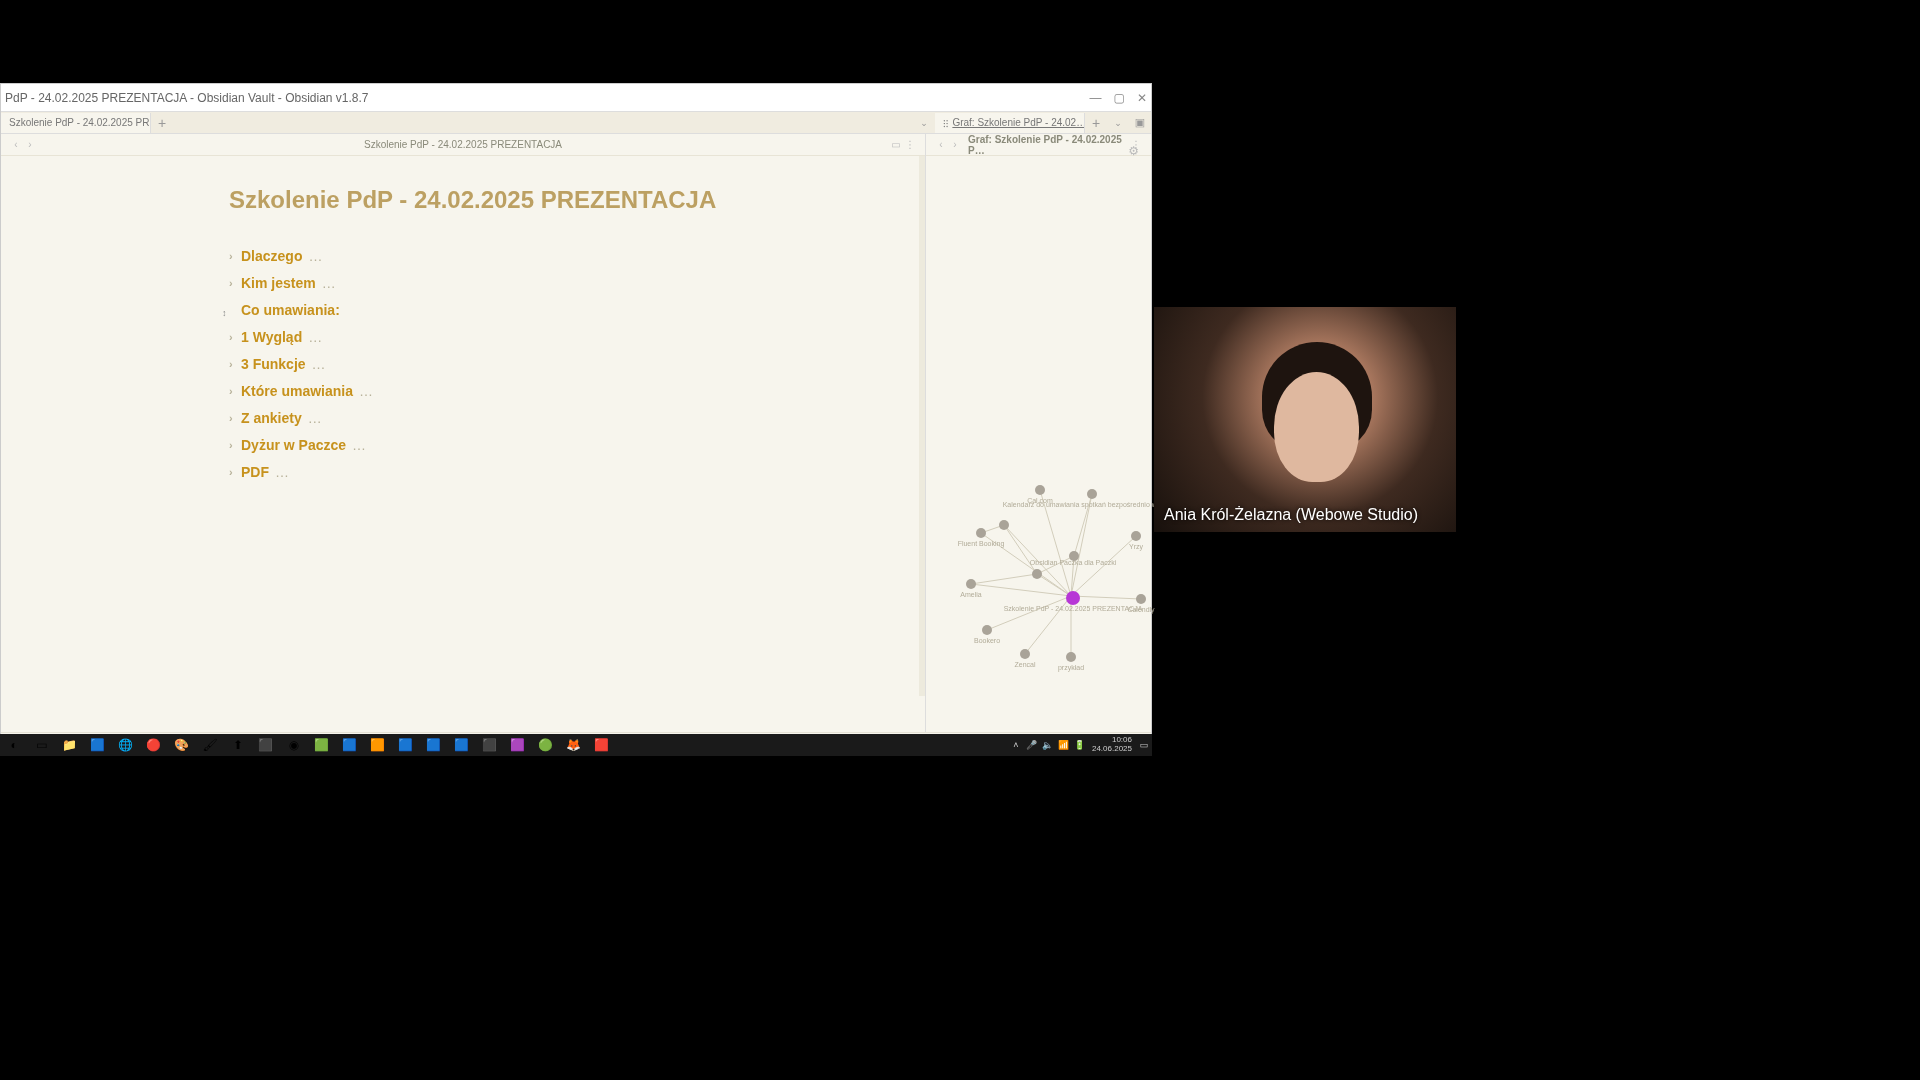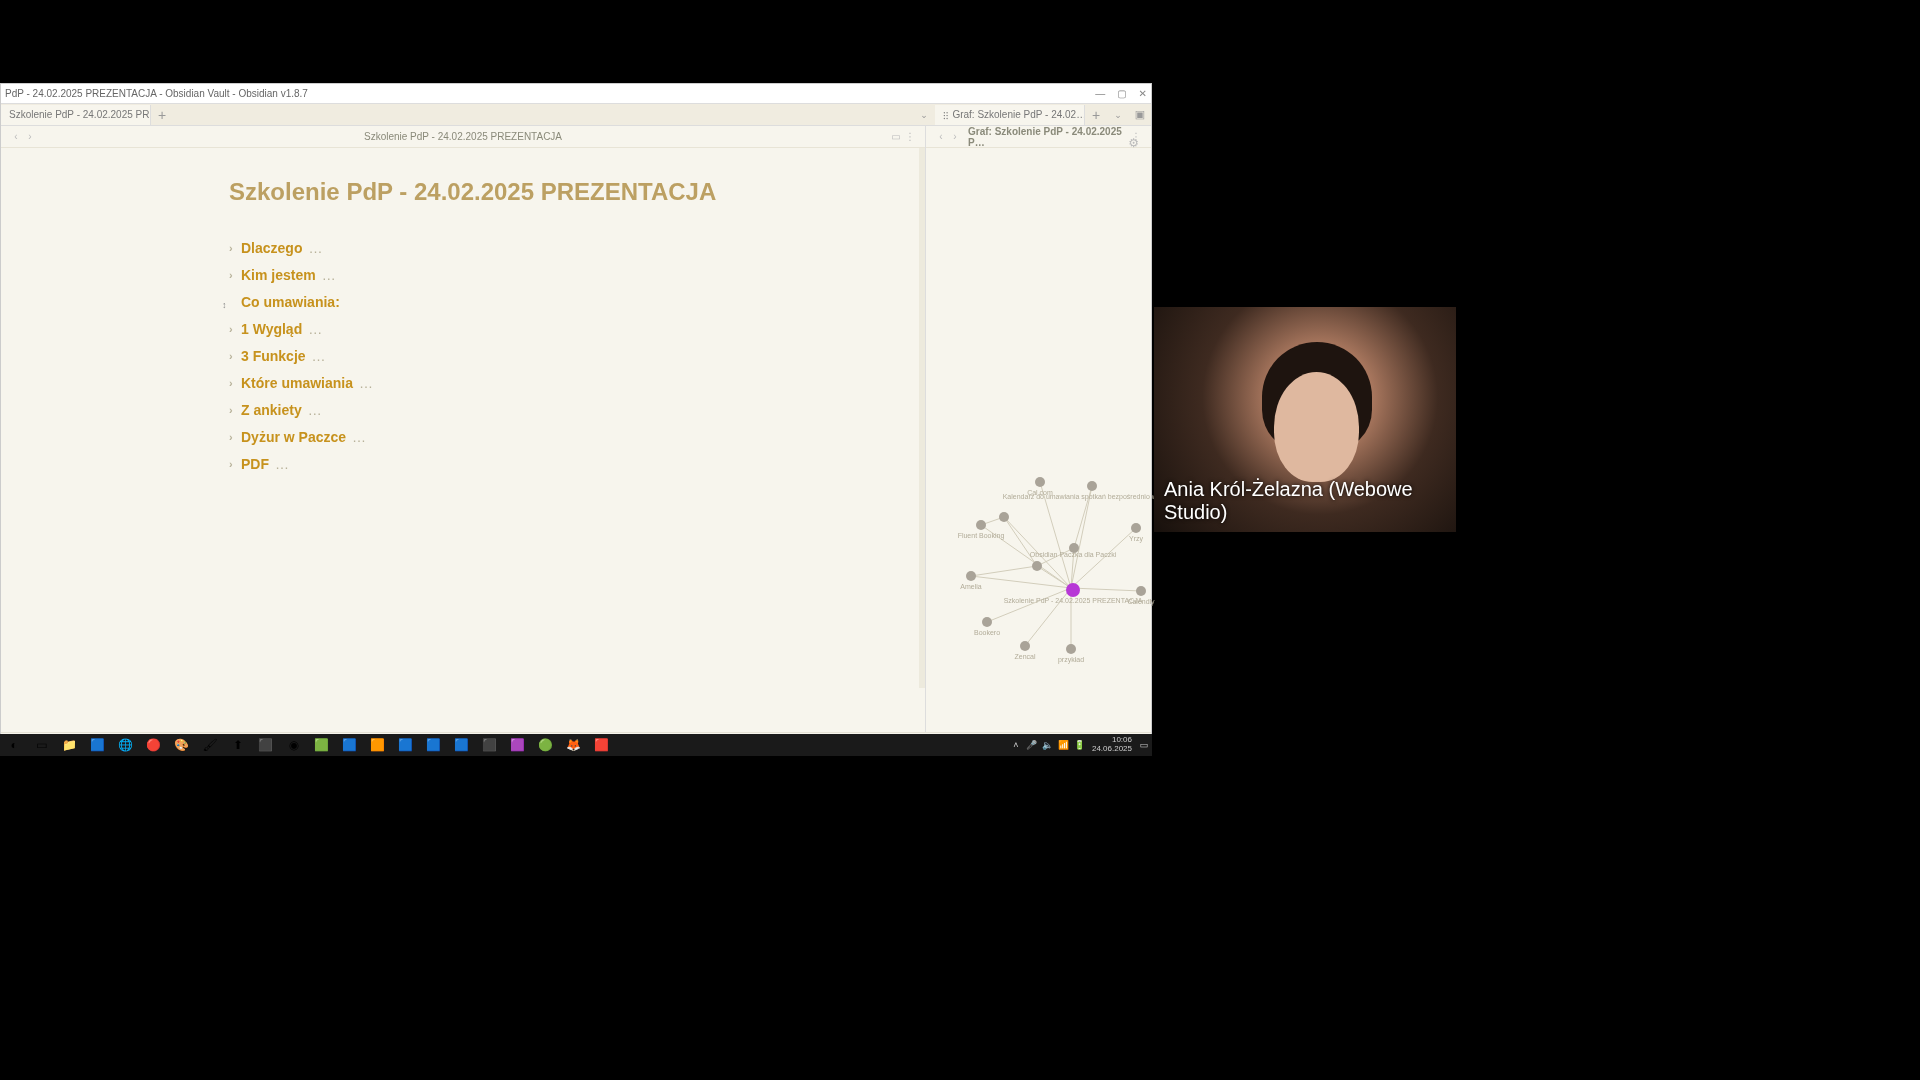--- a/index.html
+++ b/index.html
@@ -12,24 +12,24 @@
     overflow: hidden;
   }
   .app-window {
     position: absolute;
     left: 0; top: 83px;
     width: 1152px; height: 670px;
     background: #f7f5ed;
     border: 1px solid #ccc;
   }
   .title-bar {
-    height: 20px;
+    height: 28px;
     background: #fff;
     display: flex; align-items: center;
-    font-size: 10px; color: #666;
+    font-size: 12px; color: #666;
     padding: 0 4px;
     border-bottom: 1px solid #ddd;
   }
   .title-bar .wctl { margin-left: auto; display:flex; gap:12px; color:#888; }
   .title-bar .wctl span { cursor: pointer; }
   .tab-strip {
     height: 22px;
     background: #f0ece0;
     display: flex; align-items: center;
     border-bottom: 1px solid #ddd;
@@ -135,21 +135,21 @@
   .video-tile .face {
     position:absolute; left:120px; top:65px; width:85px; height:110px;
     background: #dfb89f; border-radius:50% 50% 45% 45%;
   }
   .video-tile .hair {
     position:absolute; left:108px; top:35px; width:110px; height:110px;
     background:#1e140f; border-radius:52% 52% 40% 40%;
   }
   .video-tile .name {
     position:absolute; left:10px; bottom:8px;
-    color:#fff; font-size:20px;
+    color:#fff; font-size:16px;
     text-shadow: 0 0 4px #000;
   }
 </style>
 </head>
 <body>
 
 <div class="app-window">
 
   <div class="title-bar">
     <span>PdP - 24.02.2025 PREZENTACJA - Obsidian Vault - Obsidian v1.8.7</span>
@@ -165,21 +165,21 @@
       <div class="tab">
         <span>Szkolenie PdP - 24.02.2025 PREZ…</span>
 
       </div>
       <div class="newtab">+</div>
     </div>
     <div class="tab-dd">⌄</div>
     <div class="tab-right">
       <div class="tab">
         <span>⁝⁝</span>
-        <span style="margin-left:4px;">Graf: Szkolenie PdP - 24.02…</span>
+        <span style="margin-left:4px;text-decoration:underline;">Graf: Szkolenie PdP - 24.02…</span>
 
       </div>
       <div class="newtab">+</div>
       <div class="tab-dd">⌄</div>
       <div class="spliticon">▣</div>
     </div>
   </div>
 
   <div class="columns">
 

